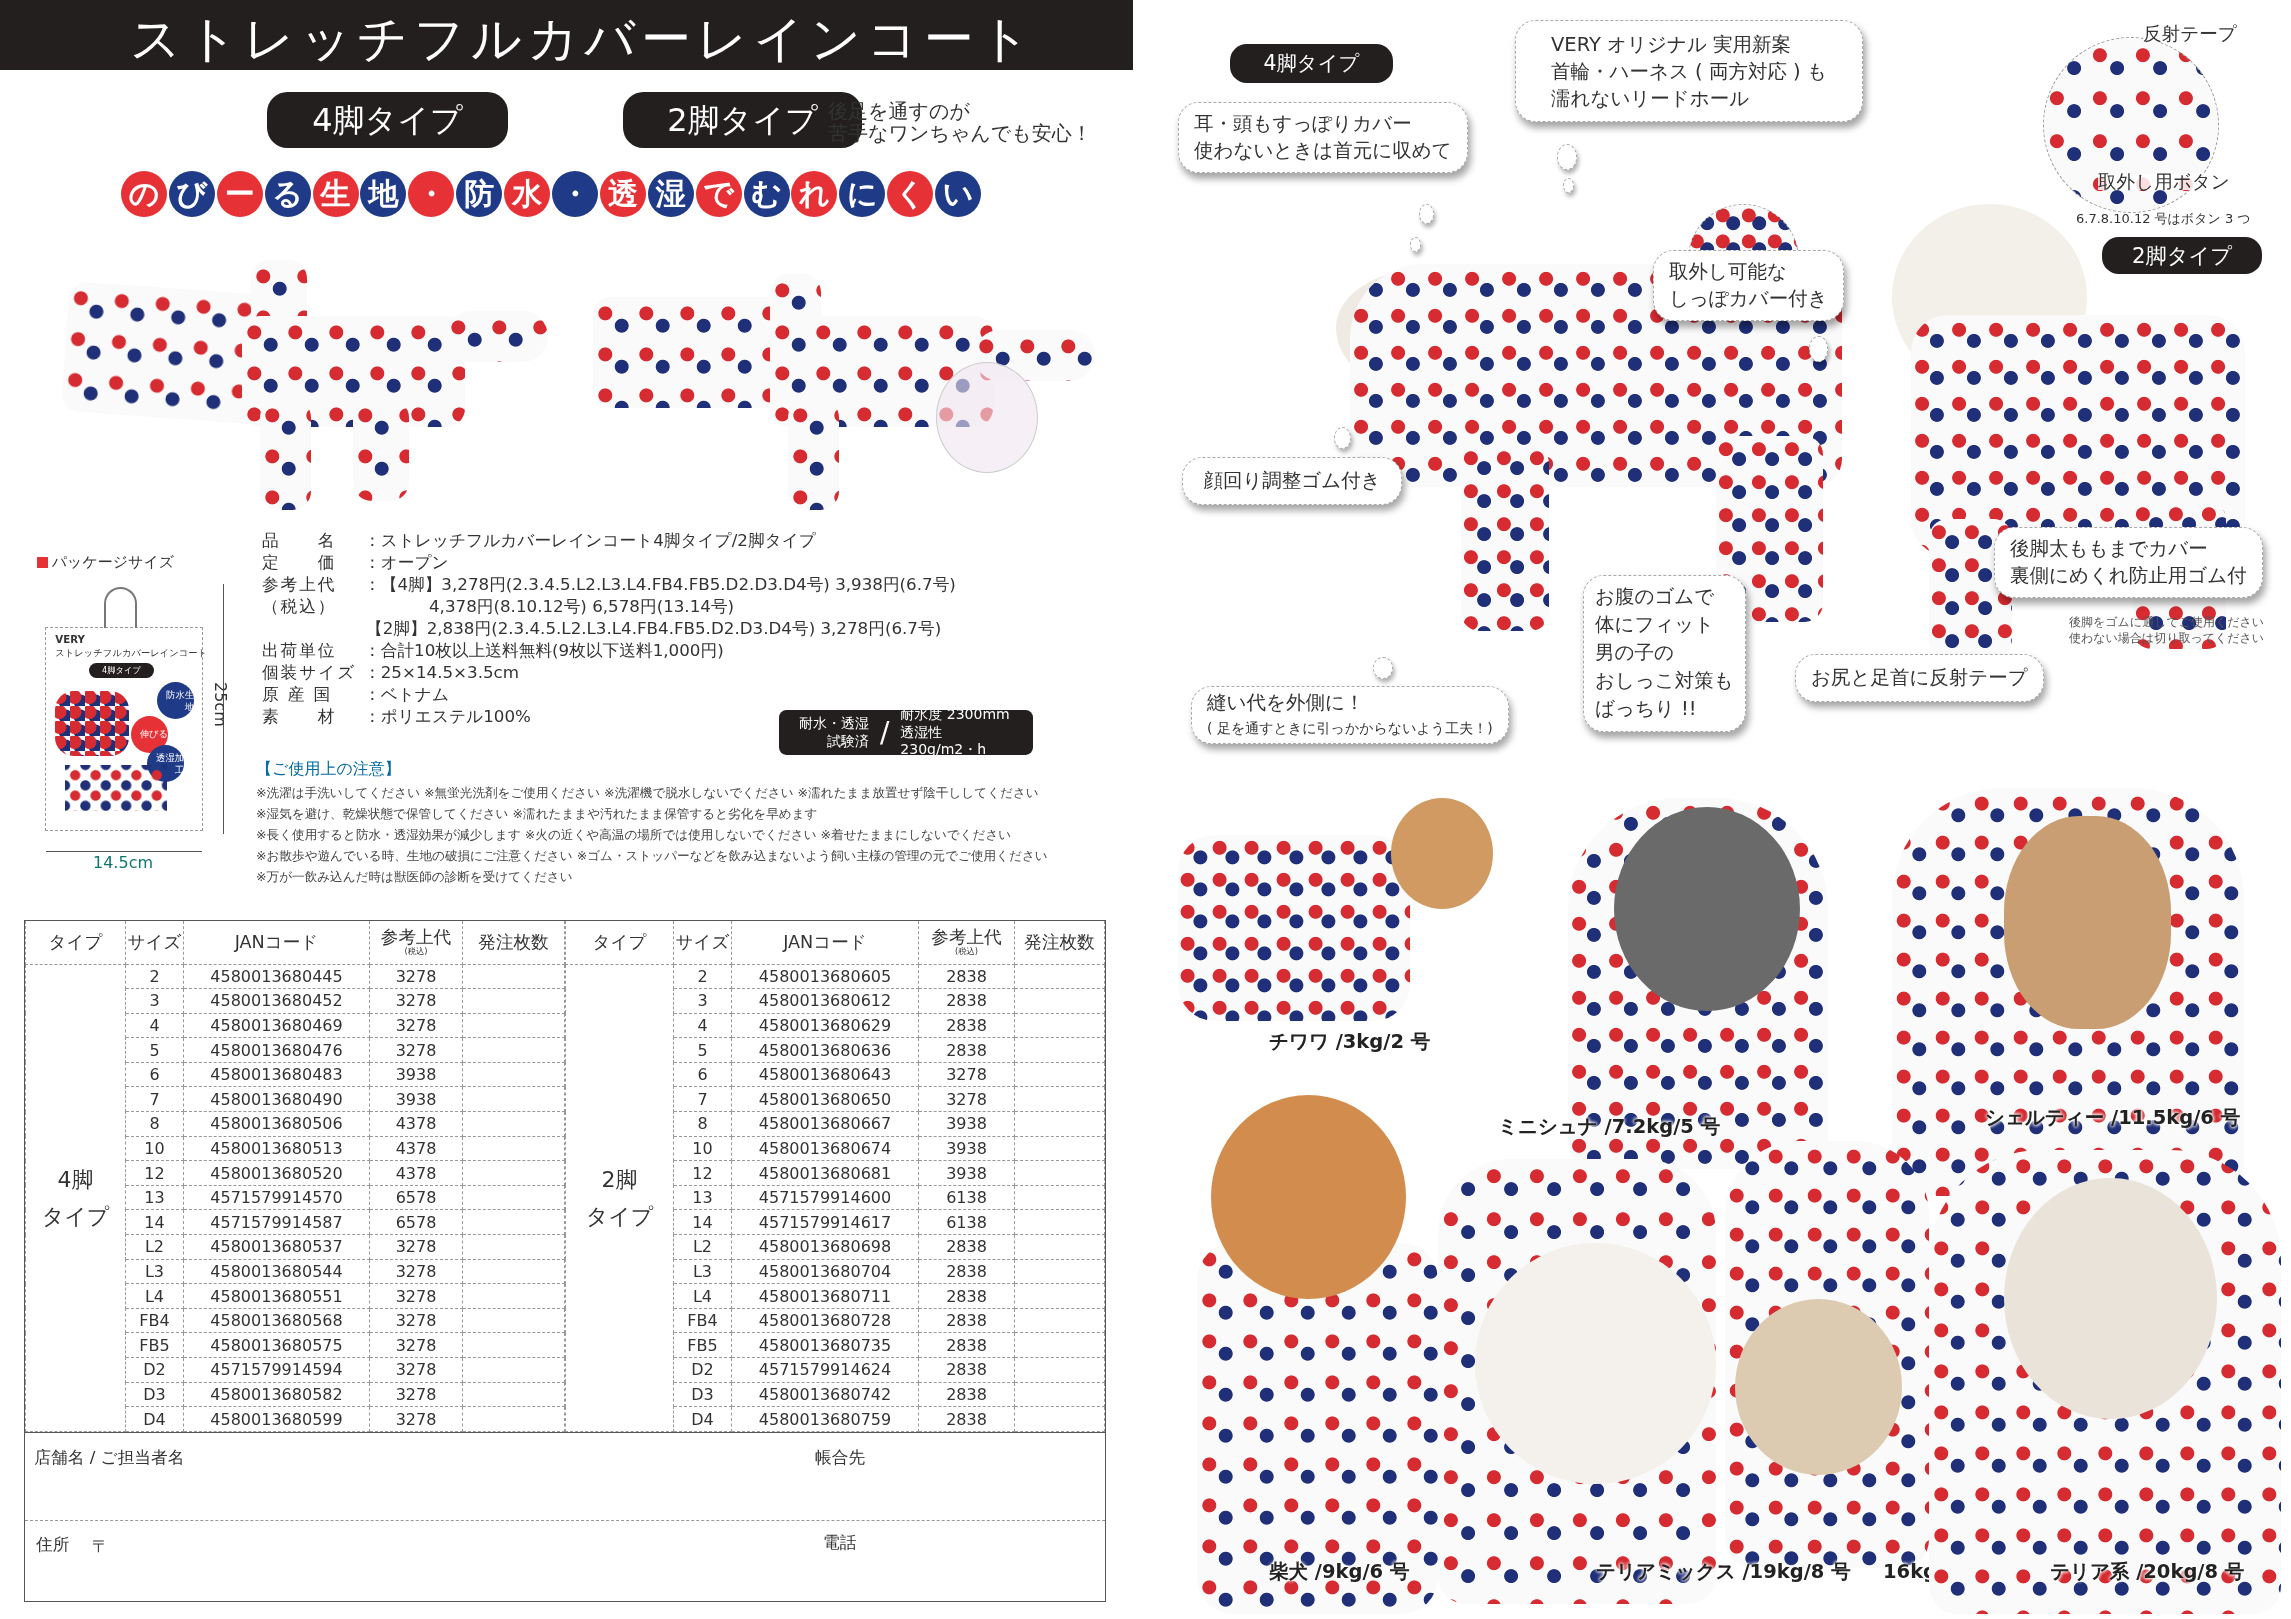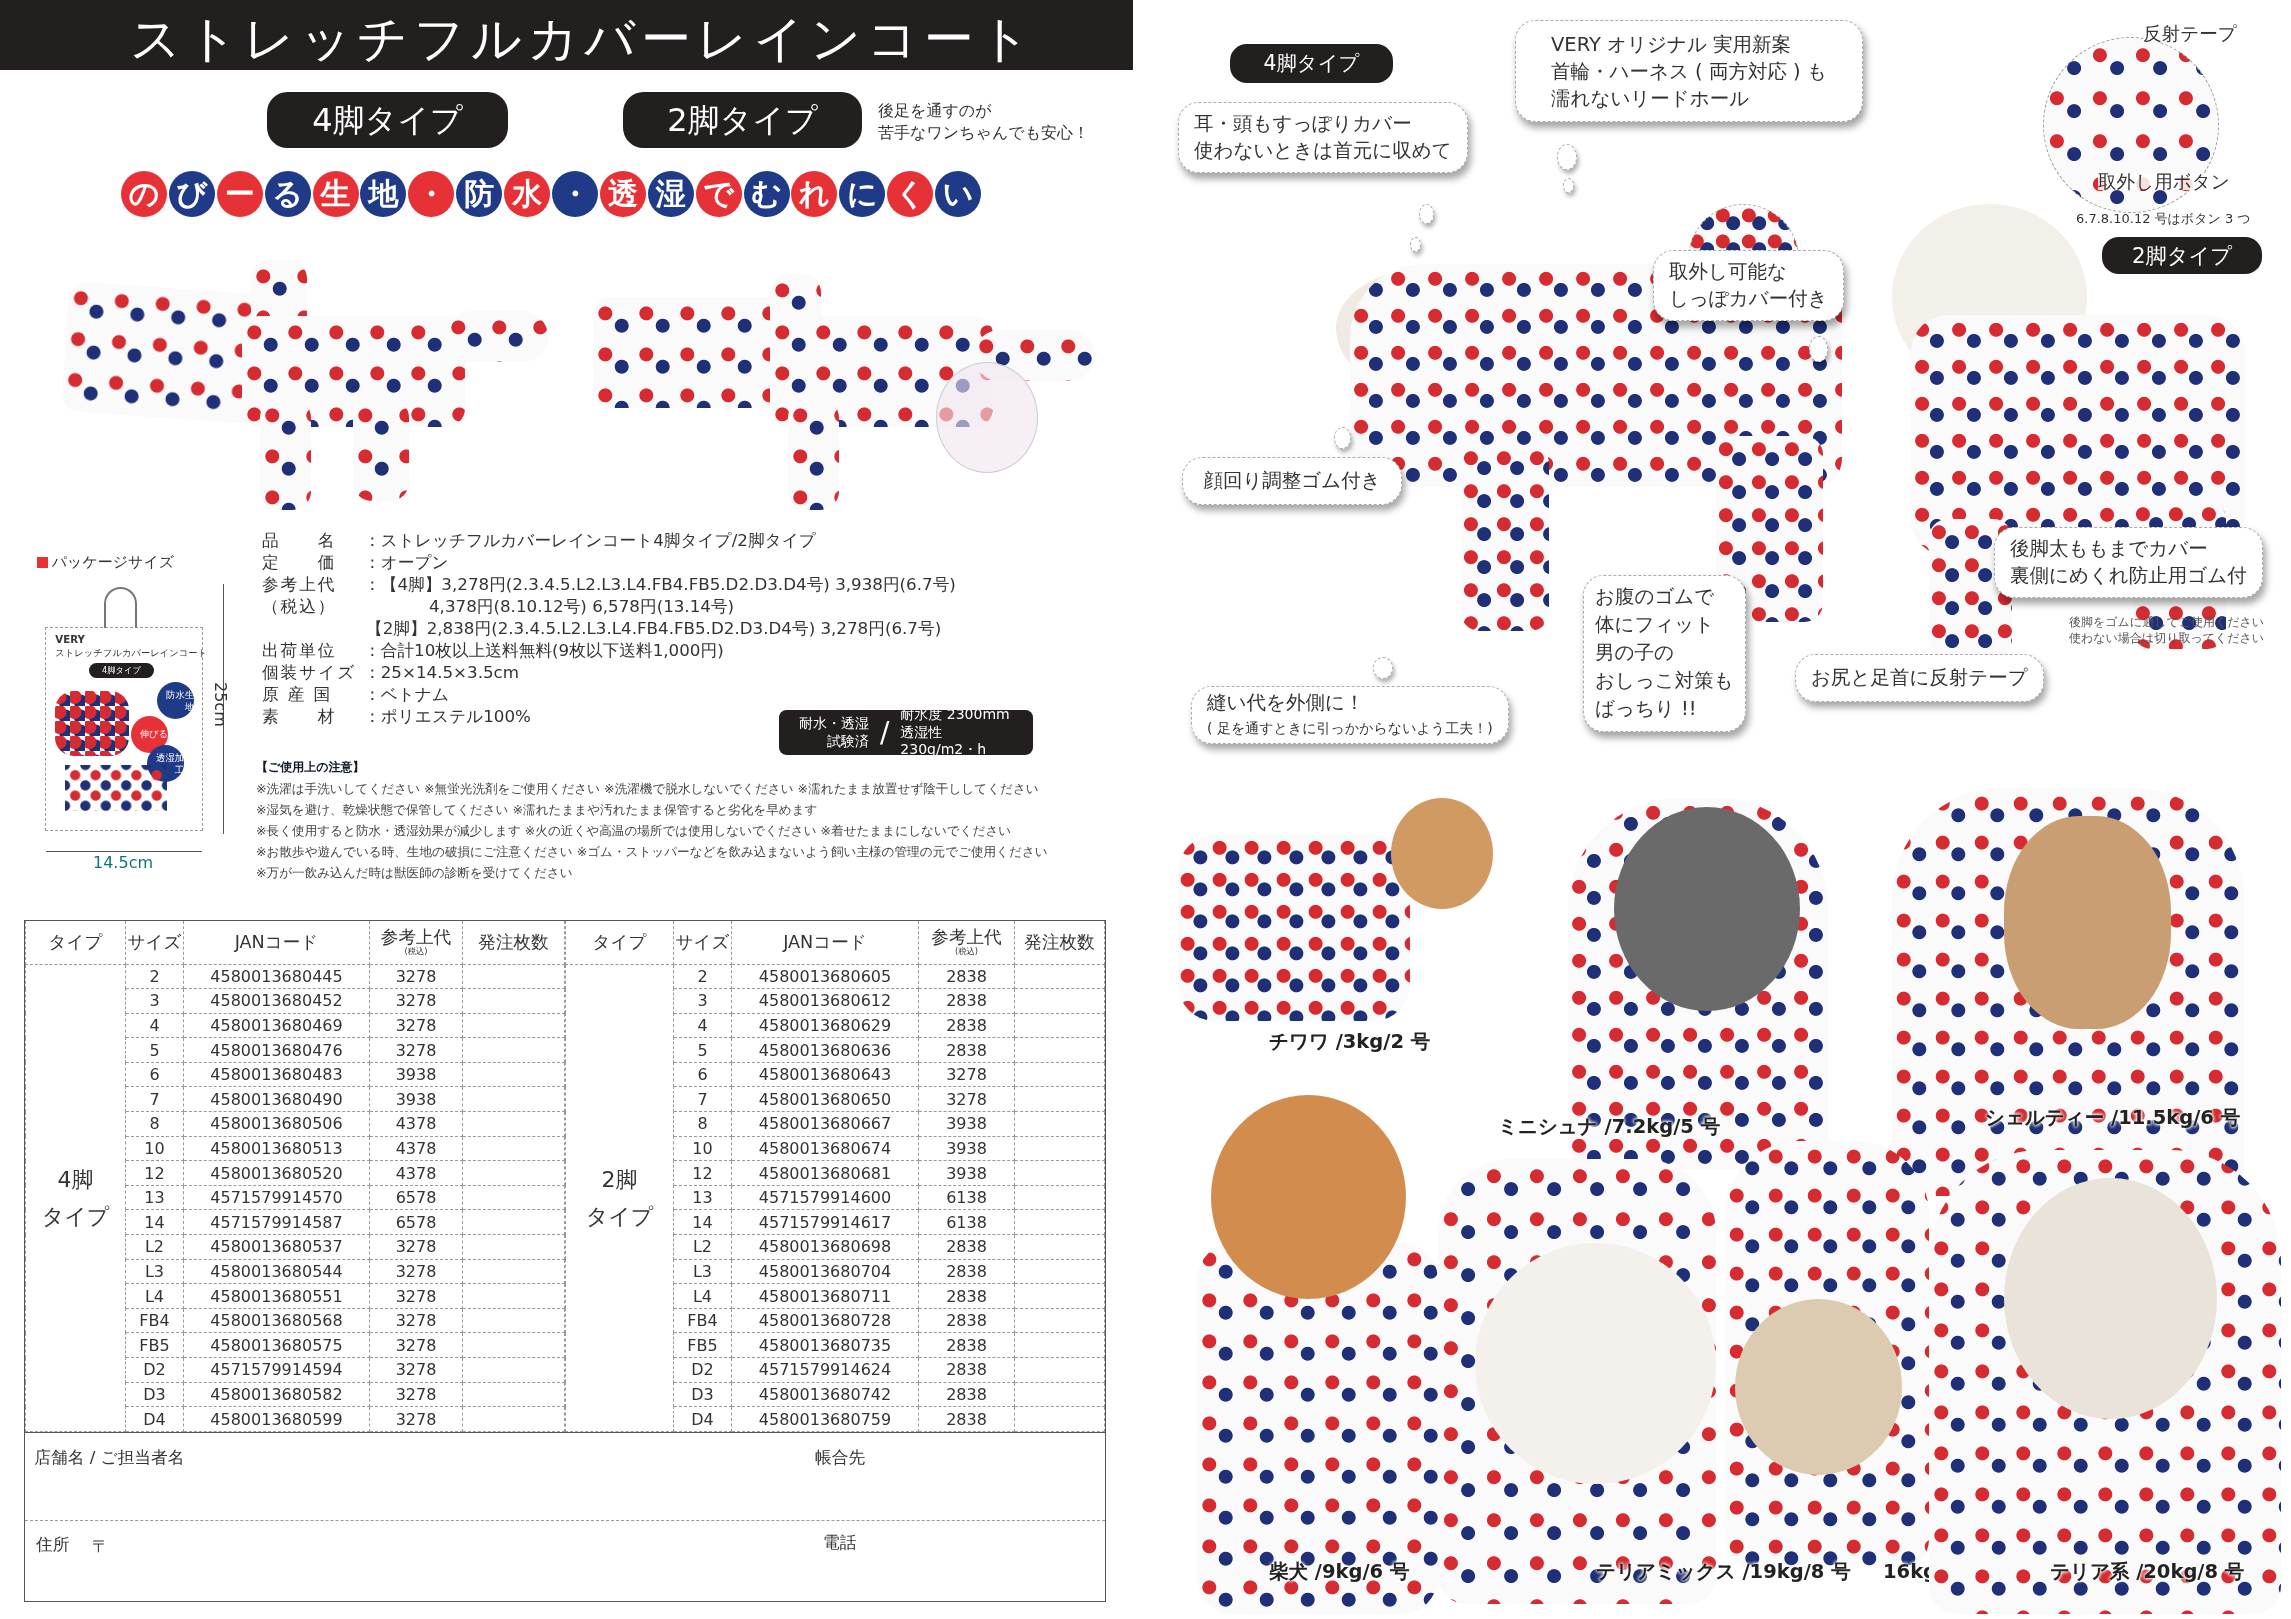--- a/index.html
+++ b/index.html
@@ -10,21 +10,21 @@
   .page-left { left: 0; width: 1141px; }
   .page-right { left: 1141px; width: 1150px; }
 
   
   .title-bar { position: absolute; left: 0; top: 0; width: 1133px; height: 70px; background: #231f1f; }
   .title-bar .title { position: absolute; left: 130px; top: 5.6px; font-size: 50px; color: #fff; letter-spacing: 5.6px; white-space: nowrap; }
 
   .pill { position: absolute; background: #231f1f; color: #fff; border-radius: 20.4px; text-align: center; white-space: nowrap; }
   .pill-4leg { left: 267px; top: 92px; width: 241px; height: 56px; font-size: 32px; line-height: 56px; }
   .pill-2leg { left: 623px; top: 92px; width: 239px; height: 56px; font-size: 32px; line-height: 56px; }
-  .note-2leg { position: absolute; left: 878px; top: 100px; font-size: 16px; line-height: 22px; color: #333; white-space: nowrap; }
+  .note-2leg { position: absolute; left: 828px; top: 100px; font-size: 20px; line-height: 22px; color: #333; white-space: nowrap; }
 
   .circles { position: absolute; left: 121px; top: 171px; display: flex; gap: 1.9px; }
   .circle { width: 46px; height: 46px; border-radius: 50%; color: #fff; font-weight: bold; font-size: 30px; line-height: 46px; text-align: center; }
   .circle.red { background: #e63236; }
   .circle.blue { background: #1f3a86; }
 
   
   .product-img { position: absolute; top: 260px; height: 260px; }
   .product-4 { left: 56px; width: 501px; }
   .product-2 { left: 584px; width: 519px; }
@@ -55,21 +55,21 @@
   .spec-key { width: 102px; letter-spacing: 1.9px; }
   .spec-val { }
   .spec-sub { padding-left: 104px; white-space: nowrap; }
   .spec-sub2 { padding-left: 158px; white-space: nowrap; }
 
   .badge { position: absolute; left: 779px; top: 710px; width: 254px; height: 45px; background: #231f1f; border-radius: 7.4px; color: #fff; display: flex; align-items: center; font-size: 14px; line-height: 17.6px; padding: 0 13px; }
   .badge .b-left { text-align: right; width: 85px; }
   .badge .slash { font-size: 28px; margin: 0 11px; }
 
   .caution { position: absolute; left: 256px; top: 759px; width: 872px; }
-  .caution h3 { font-size: 12px; font-weight: bold; color: #0f172a; margin-bottom: 1.9px; }
+  .caution h3 { font-size: 16px; font-weight: normal; color: #0369a1; margin-bottom: 1.9px; }
   .caution p { font-size: 12.6px; line-height: 21px; color: #444; white-space: nowrap; }
 
   
   .order { position: absolute; left: 24px; top: 920px; width: 1082px; height: 682px; border: 1.9px solid #555; }
   .order-grid { position: absolute; left: 0; top: 0; width: 100%; height: 512px; border-bottom: 1.9px solid #555; display: flex; }
   .otable { width: 50%; border-collapse: collapse; table-layout: fixed; }
   .otable th, .otable td { border: 0.9px dashed #999; text-align: center; color: #333; font-weight: normal; }
   .otable th { height: 43px; font-size: 17.6px; line-height: 18.6px; }
   .otable th small { display: block; font-size: 8.3px; line-height: 9.3px; }
   .otable td { height: 24px; font-size: 16px; }

